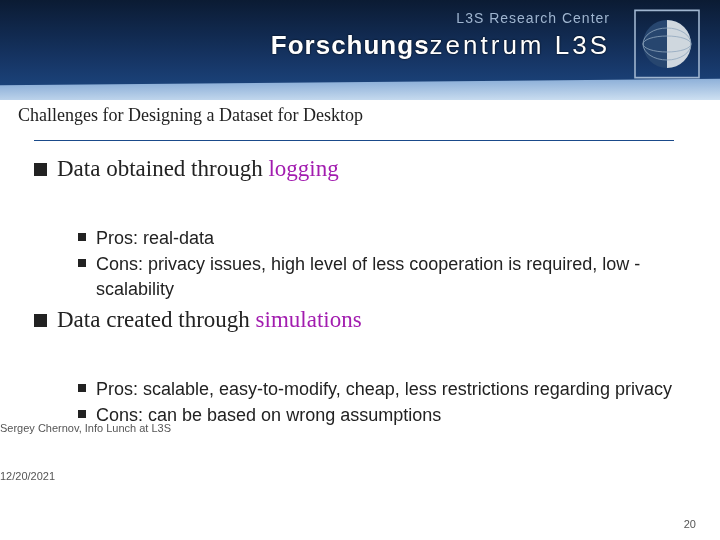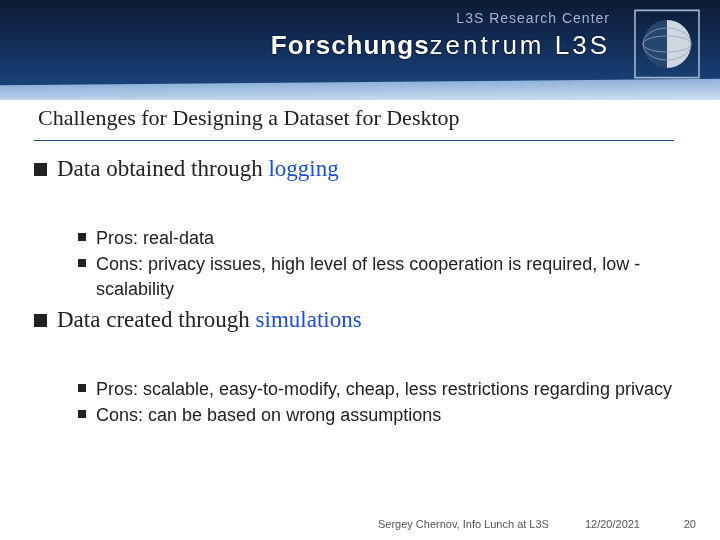--- a/index.html
+++ b/index.html
@@ -9,35 +9,35 @@
   
   .banner { position: relative; width: 100%; height: 100px; background: linear-gradient(#0b1b33 0%, #122c54 40%, #183a6d 70%, #1d4984 100%); overflow: hidden; padding-left: 28px; }
   .banner::after { content: ""; position: absolute; left: 0; right: 0; bottom: -18px; height: 36px; background: linear-gradient(#8fb1d9 0%, #cfe1f2 60%, #ffffff 100%); transform: skewY(-0.5deg); }
   .banner .brand-sub { position: absolute; top: 10px; right: 110px; color: #9fb5cf; font-family: Arial, Helvetica, sans-serif; font-size: 14px; letter-spacing: 1px; }
   .banner .brand-main { position: absolute; top: 30px; right: 110px; color: #fff; font-family: Arial, Helvetica, sans-serif; font-size: 26px; font-weight: 700; letter-spacing: 1px; text-shadow: 0 0 2px #000; }
   .banner .brand-main .thin { font-weight: 300; letter-spacing: 3px; }
   .logo { position: absolute; top: 4px; right: 8px; width: 90px; height: 80px; }
   .logo svg { width: 100%; height: 100%; }
 
   
-  .title { position: absolute; top: 105px; left: 38px; font-size: 22px; color: #222; }
+  .title { position: absolute; top: 105px; left: 18px; font-size: 18px; color: #222; }
   .title-underline { position: absolute; top: 140px; left: 34px; width: 640px; height: 1px; background: #1a4a8a; }
 
   
   .body { position: absolute; top: 150px; left: 34px; right: 34px; }
   .lvl1 { margin-top: 6px; font-size: 23px; color: #222; display: flex; align-items: flex-start; }
   .lvl1-gap { }
   .lvl1 .bullet-sq { width: 13px; height: 13px; background: #222; margin-top: 7px; margin-right: 10px; flex: none; }
-  .lvl1 .hl { color: #1d4ed8; }
+  .lvl1 .hl { color: #a21caf; }
   .lvl2-group { margin-top: 44px; margin-left: 44px; font-family: Arial, Helvetica, sans-serif; font-size: 18px; color: #222; line-height: 1.35; }
   .lvl2 { display: flex; align-items: flex-start; margin-bottom: 2px; }
   .lvl2 .bullet-sm { width: 8px; height: 8px; background: #222; margin-top: 7px; margin-right: 10px; flex: none; }
 
   
-  .footer { position: absolute; bottom: 10px; left: 0; right: 24px; font-family: Arial, Helvetica, sans-serif; font-size: 11px; color: #555; display: flex; justify-content: flex-end; gap: 36px; }
+  .footer { position: absolute; bottom: 10px; left: 0; right: 24px; font-family: Arial, Helvetica, sans-serif; font-size: 11px; color: #555; display: flex; justify-content: flex-end; gap: 36px; flex-direction: column; }
   .footer .pagenum { min-width: 20px; text-align: right; }
 </style>
 </head>
 <body>
 
 <div class="slide">
 
   <div class="banner">
     <div class="brand-sub">L3S Research Center</div>
     <div class="brand-main">

